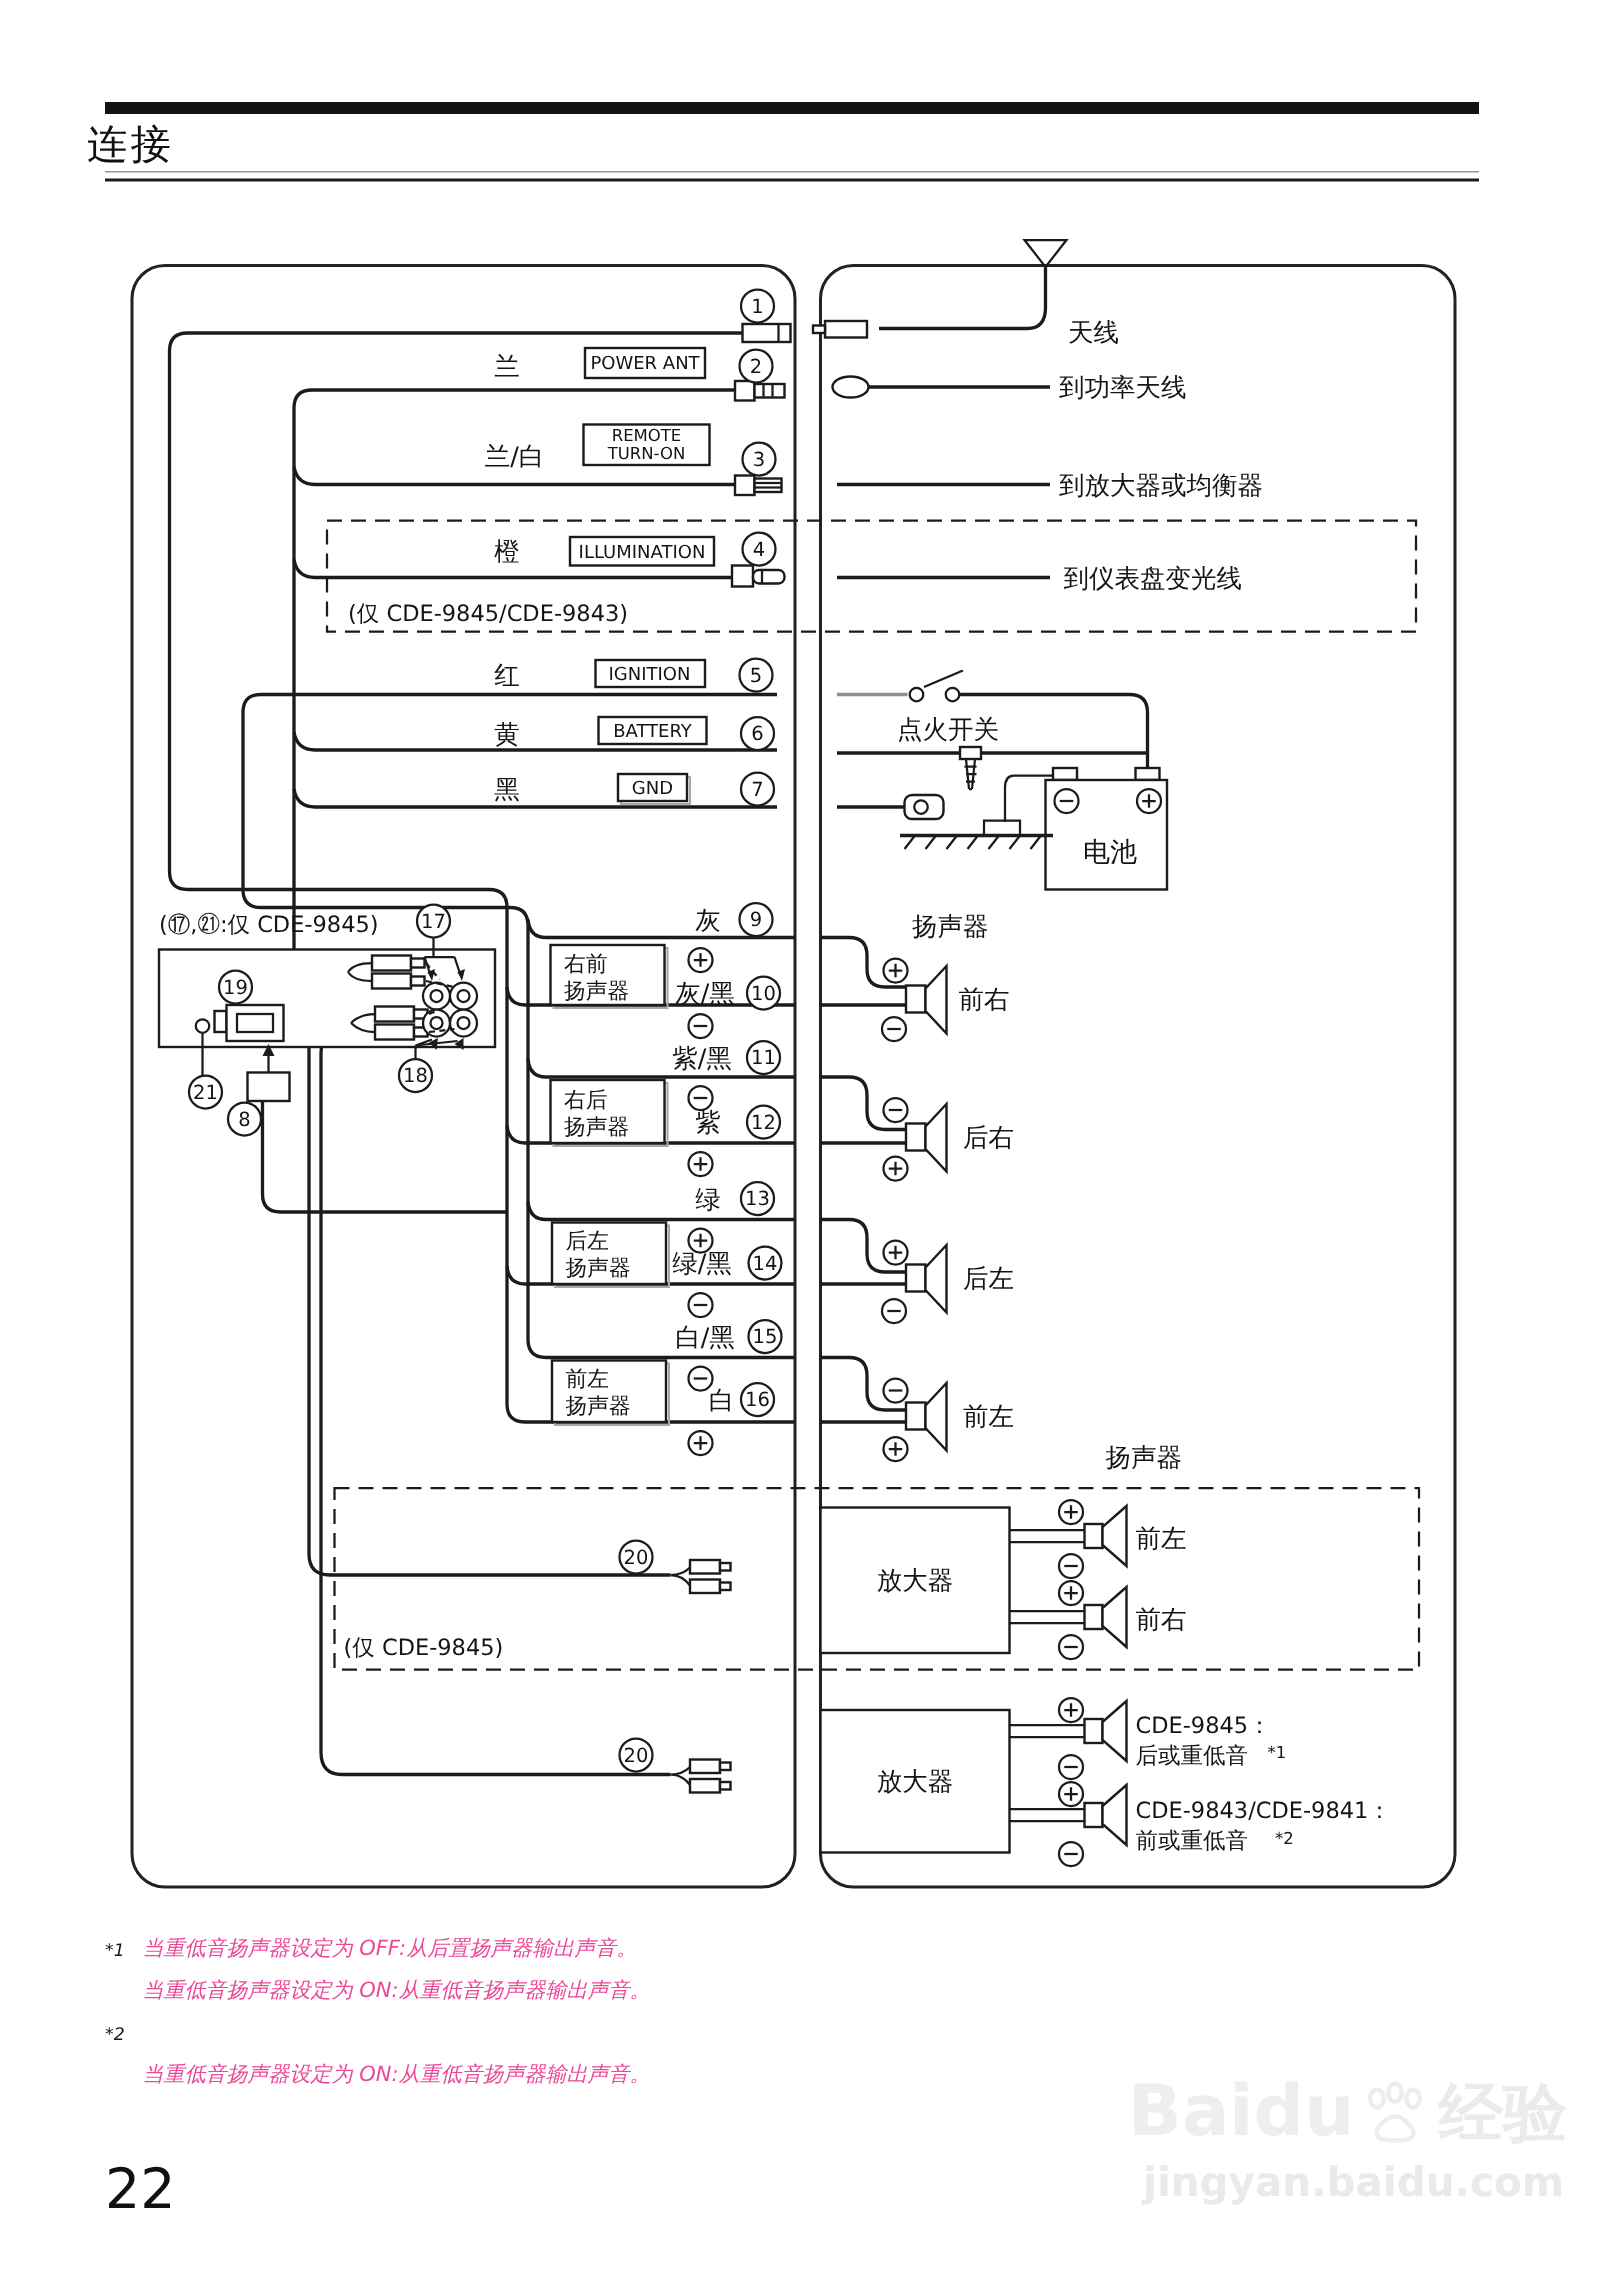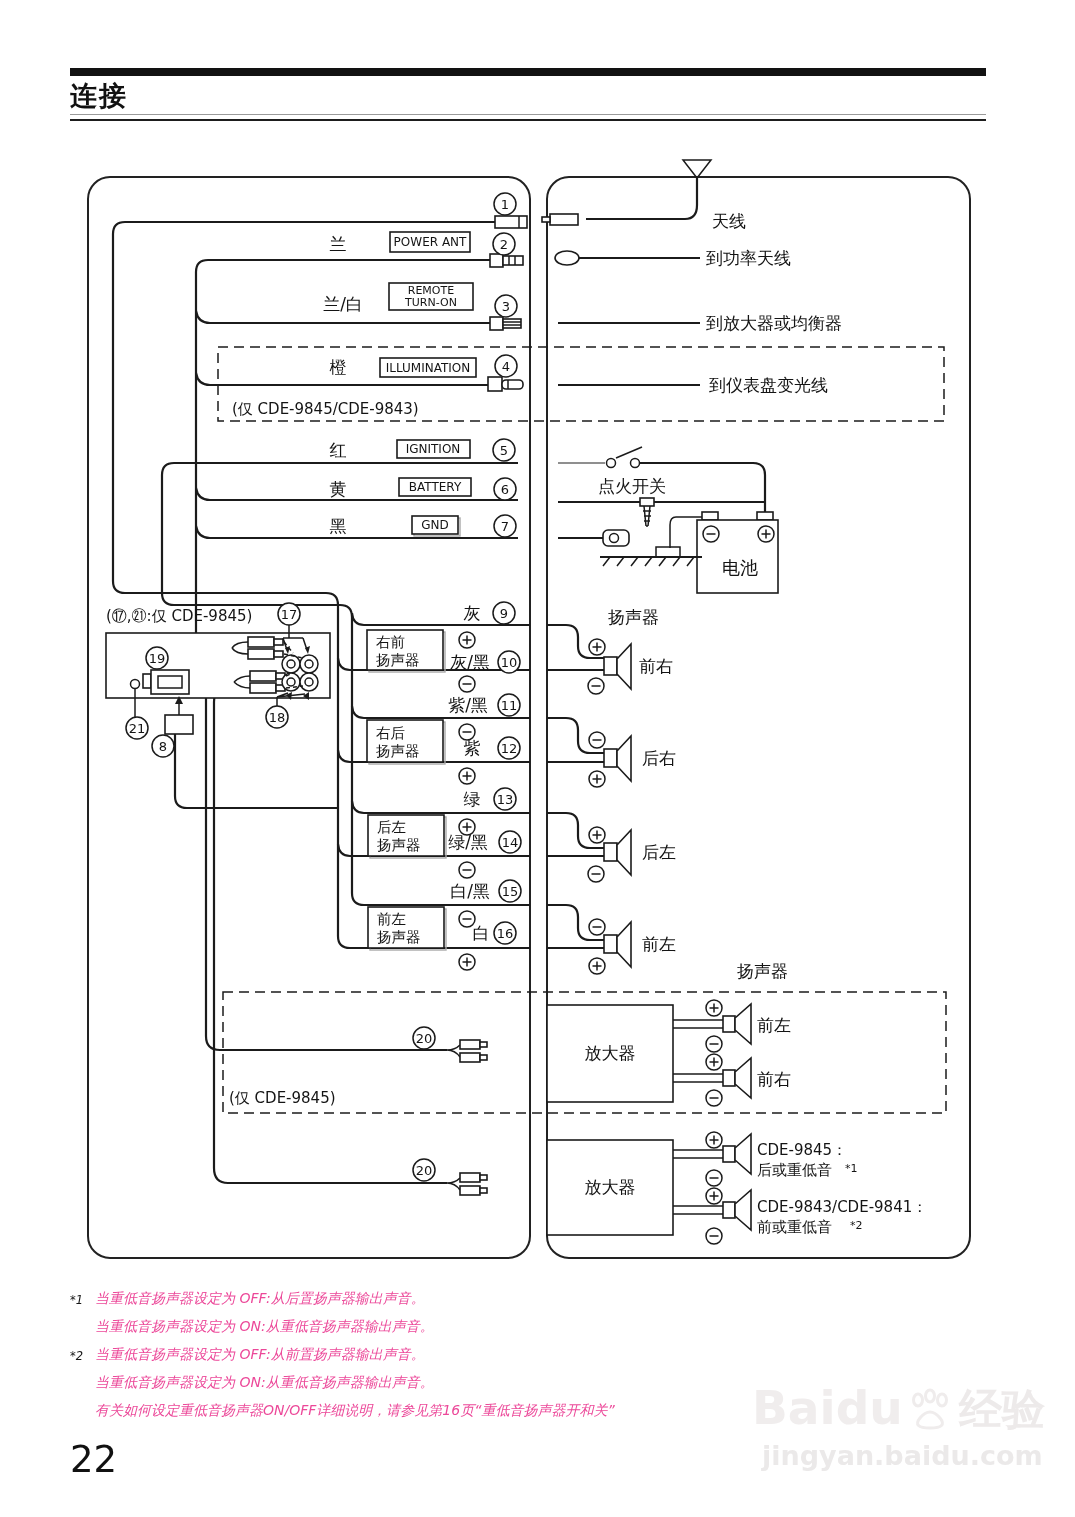--- a/index.html
+++ b/index.html
@@ -1,19 +1,19 @@
 <!DOCTYPE html>
 <html><head>
 <meta charset="utf-8">
 <style>
   html,body{margin:0;padding:0;background:#fff;}
   .page{position:relative;width:1075px;height:1517px;background:#fff;overflow:hidden;
         font-family:"DejaVu Sans","Liberation Sans",sans-serif;color:#141414;}
   .topbar{position:absolute;left:70px;top:68px;width:916px;height:8px;background:#121212;}
-  .page-title{position:absolute;left:70px;top:78px;font-size:27px;font-weight:bold;letter-spacing:2px;color:#111;}
+  .page-title{position:absolute;left:58px;top:78px;font-size:27px;font-weight:normal;letter-spacing:2px;color:#111;}
   .title-rule{position:absolute;left:70px;top:114px;width:916px;height:4px;
               border-top:1px solid #9a9a9a;border-bottom:2px solid #1d1d1d;}
   svg{position:absolute;left:0;top:0;}
   svg text{font-family:"DejaVu Sans","Liberation Sans",sans-serif;fill:#141414;}
   .w{stroke:#1b1b1b;stroke-width:2.2;fill:none;}
   .w1{stroke:#1b1b1b;stroke-width:1.5;fill:none;}
   .wg{stroke:#8f8f8f;stroke-width:2.2;fill:none;}
   .panel{fill:none;stroke:#222;stroke-width:2;}
   .dash{fill:none;stroke:#1b1b1b;stroke-width:1.5;stroke-dasharray:10 6;}
   .box{fill:#fff;stroke:#1b1b1b;stroke-width:1.6;}
@@ -525,23 +525,21 @@
           <circle class="co" cx="137" cy="728" r="11"></circle>
           <text class="cot" x="137" y="732.5">21</text>
         </g>
     </g>
   </svg>
 
   <span class="fmark" style="left:70px;top:1293px;">*1</span>
   <div class="foot" style="left:95px;top:1290px;">当重低音扬声器设定为 OFF:从后置扬声器输出声音。</div>
   <div class="foot" style="left:95px;top:1318px;">当重低音扬声器设定为 ON:从重低音扬声器输出声音。</div>
   <span class="fmark" style="left:70px;top:1349px;">*2</span>
-  <div class="foot" style="left:95px;top:1346px;">当重低音扬声器设定为 OFF:从前置扬声器输出声音。</div>
   <div class="foot" style="left:95px;top:1374px;">当重低音扬声器设定为 ON:从重低音扬声器输出声音。</div>
-  <div class="foot" style="left:95px;top:1402px;">有关如何设定重低音扬声器ON/OFF详细说明，请参见第16页“重低音扬声器开和关”</div>
 
   <div class="pagenum">22</div>
 
   <div class="wm">
     <span class="wm-b">Baidu</span>
     <svg width="46" height="44" viewBox="0 0 46 44" style="position:static;vertical-align:-8px;">
       <g fill="none" stroke="#efecec" stroke-width="3">
         <ellipse cx="10" cy="12" rx="4.5" ry="6"></ellipse>
         <ellipse cx="22" cy="8" rx="4.5" ry="6"></ellipse>
         <ellipse cx="34" cy="12" rx="4.5" ry="6"></ellipse>

